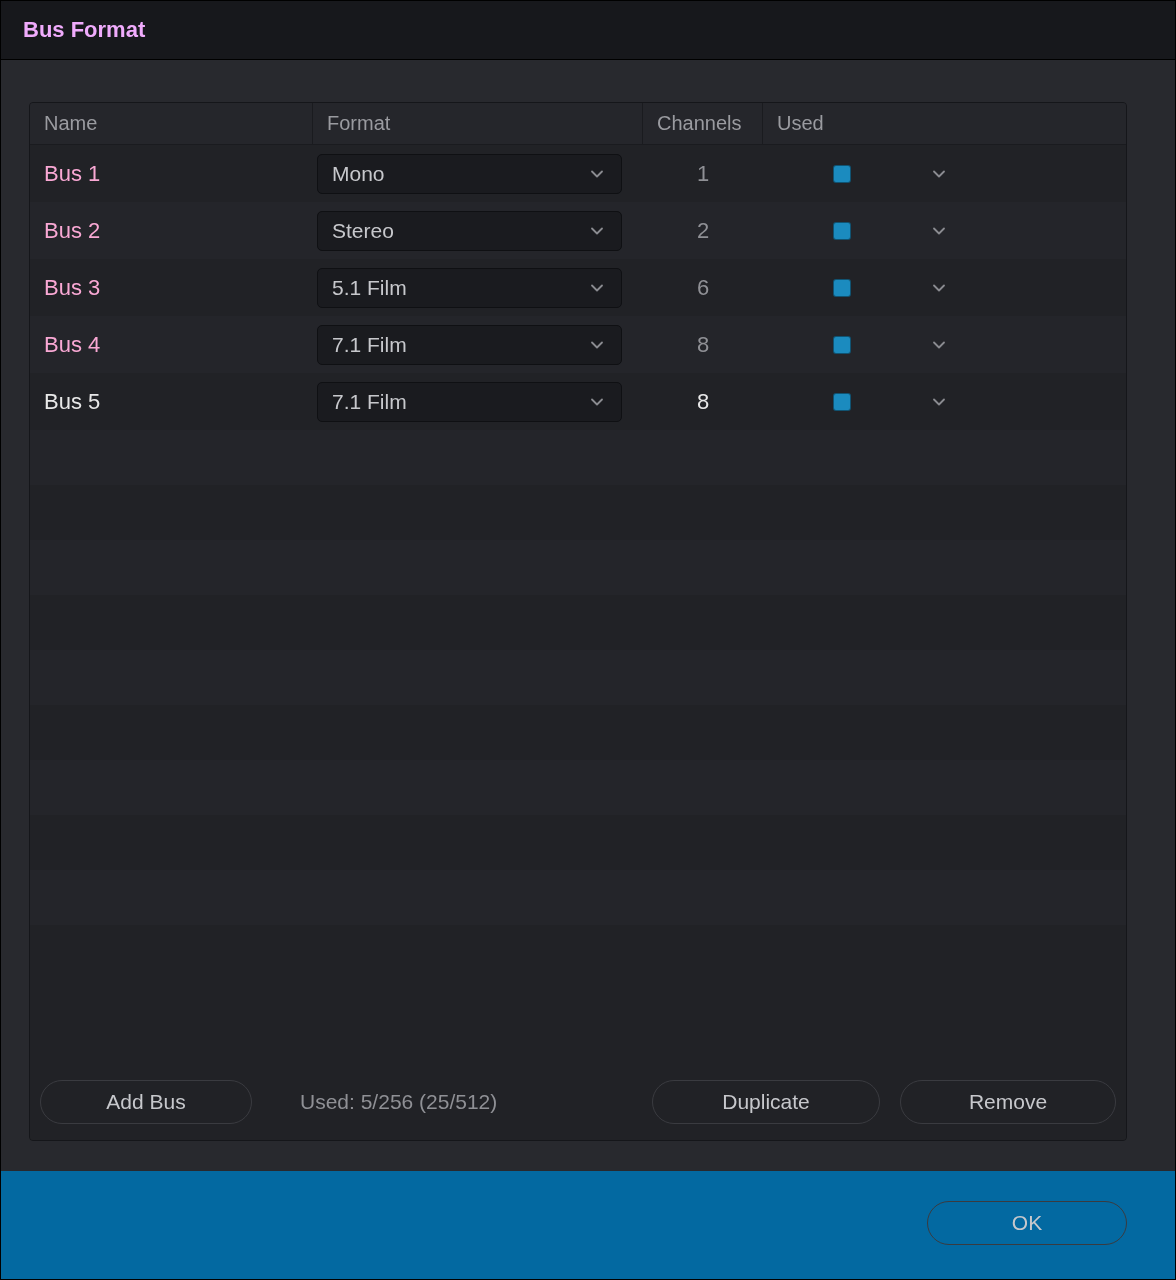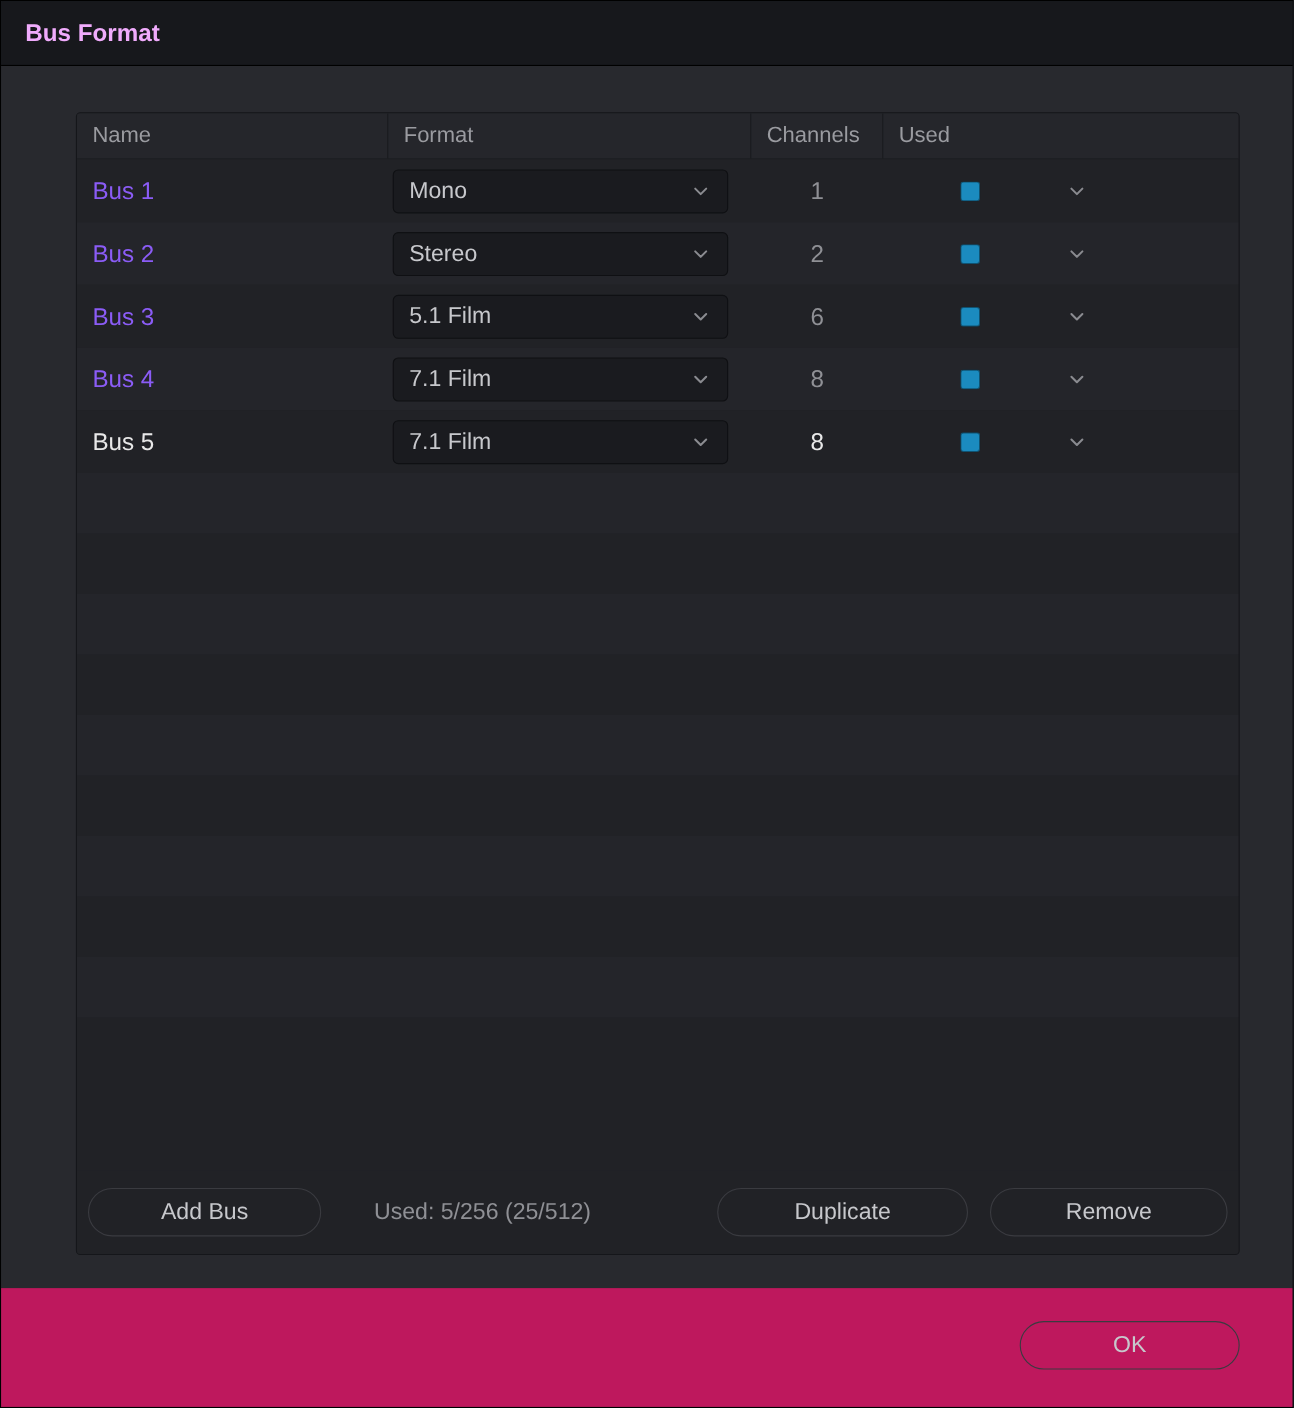--- a/index.html
+++ b/index.html
@@ -27,21 +27,21 @@
     padding: 16px 22px;
     border-bottom: 1px solid #000;
   }
   .titlebar-text {
     color: #f0abfc;
     font-size: 22px;
     font-weight: 600;
   }
   .content {
     flex: 1;
-    padding: 42px 48px 30px 68px;
+    padding: 42px 48px 30px 28px;
     display: flex;
     flex-direction: column;
     background: #28292e;
   }
   .panel {
     border: 1px solid #15161a;
     border-radius: 4px;
     background: #212226;
     flex: 1;
     display: flex;
@@ -80,21 +80,21 @@
     align-items: center;
     height: 57px;
     padding: 0;
   }
   .row:nth-child(odd)  { background: #212226; }
   .row:nth-child(even) { background: #24252a; }
 
   .cell-name {
     width: 283px;
     padding: 0 14px;
-    color: #8b5cf6;
+    color: #f9a8d4;
     font-size: 22px;
   }
   .row.selected .cell-name { color: #e8e8e8; font-weight: 500; }
 
   .cell-format {
     width: 330px;
     padding: 0 10px 0 4px;
   }
   .format-select {
     width: 305px;
@@ -177,21 +177,21 @@
     color: #8f9095;
     font-size: 21px;
     flex: 1;
     padding-left: 28px;
   }
 
   .dialog-footer {
     display: flex;
     justify-content: flex-end;
     padding: 30px 48px 34px 0;
-    background: #be185d;
+    background: #0369a1;
   }
   .btn-ok { width: 200px; }
 </style>
 </head>
 <body>
 
 <div class="window">
 
   <div class="titlebar">
     <div class="titlebar-text">Bus Format</div>

